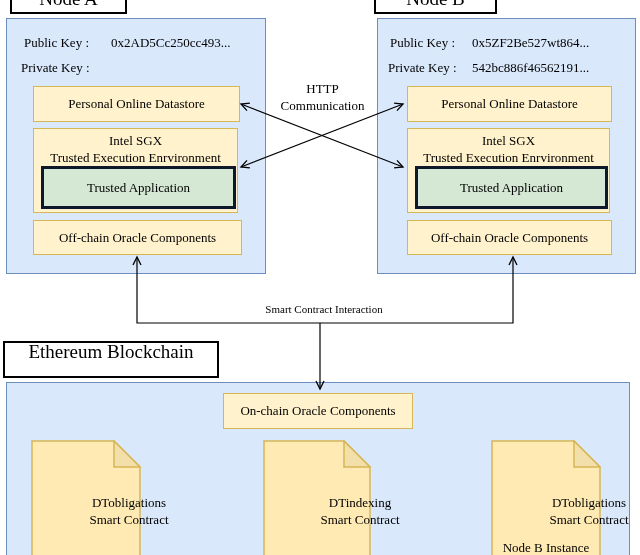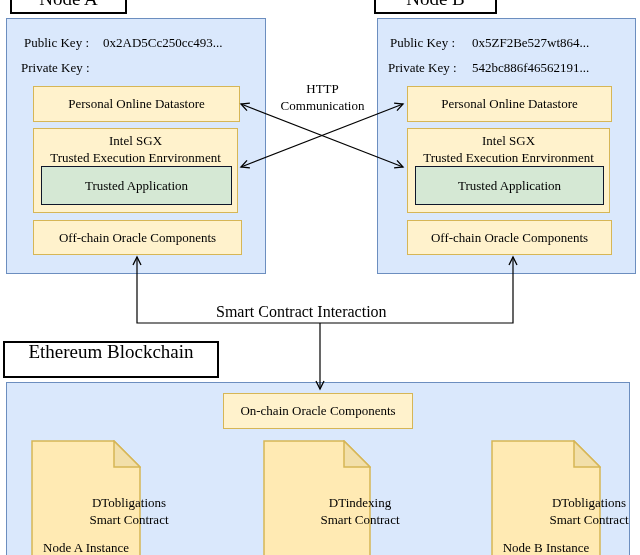--- a/index.html
+++ b/index.html
@@ -7,41 +7,41 @@
     position:relative; width:640px; height:555px; overflow:hidden;
     font-family:Liberation Serif, serif; color:#000; background:#fff;
   }
   .blue-box { position:absolute; background:#dae8fc; border:1px solid #6c8ebf; }
   .y-box {
     position:absolute; background:#fff2cc; border:1px solid #d6b656;
     display:flex; align-items:center; justify-content:center;
     font-size:13px; text-align:center; line-height:16px;
   }
   .green-box {
-    position:absolute; background:#d5e8d4; border:1px solid #0f172a;
+    position:absolute; background:#d5e8d4; border:3px solid #0f172a;
     display:flex; align-items:center; justify-content:center; font-size:13px;
   }
   .title-box {
     position:absolute; background:#ffffff; border:2px solid #000;
     display:flex; align-items:flex-end; justify-content:center;
     font-size:19px; padding-bottom:2px; box-sizing:border-box;
   }
   .node-a-title { left:10px; top:-18px; width:117px; height:32px; }
   .node-b-title { left:374px; top:-18px; width:123px; height:32px; }
   .eth-title   { left:3px; top:341px; width:216px; height:37px;
                  align-items:center; padding-bottom:16px; }
 
   .node-a-container { left:6px;  top:18px; width:258px; height:254px; }
   .node-b-container { left:377px; top:18px; width:257px; height:254px; }
   .eth-container    { left:6px;  top:382px; width:622px; height:180px; }
 
   .key-label, .key-value { position:absolute; font-size:13px; white-space:nowrap; }
 
   .a-pub-l  { left:24px;  top:35px; }
-  .a-pub-v  { left:103px; top:35px; }
+  .a-pub-v  { left:111px; top:35px; }
   .a-priv-l { left:21px;  top:60px; }
   .a-priv-v { left:103px; top:60px; }
   .b-pub-l  { left:390px; top:35px; }
   .b-pub-v  { left:472px; top:35px; }
   .b-priv-l { left:388px; top:60px; }
   .b-priv-v { left:472px; top:60px; }
 
   .a-pod { left:33px;  top:86px;  width:205px; height:34px; }
   .b-pod { left:407px; top:86px;  width:203px; height:34px; }
   .a-tee { left:33px;  top:128px; width:205px; height:85px;
@@ -54,22 +54,22 @@
   .a-off { left:33px;  top:220px; width:207px; height:33px; }
   .b-off { left:407px; top:220px; width:203px; height:33px; }
 
   .onchain { left:223px; top:393px; width:188px; height:34px; }
 
   .http-label {
     position:absolute; left:250px; top:80px; width:145px;
     text-align:center; font-size:13px; line-height:16px;
   }
   .sci-label {
-    position:absolute; left:216px; top:303px; width:200px;
-    text-align:left; font-size:16px;
+    position:absolute; left:224px; top:303px; width:200px;
+    text-align:center; font-size:11px;
   }
 
   .doc { position:absolute; top:440px; width:110px; height:140px; }
   .doc1 { left:31px; }
   .doc2 { left:263px; width:108px; }
   .doc3 { left:491px; }
   .doc svg { position:absolute; left:0; top:0; }
   .doc-main {
     position:absolute; left:0; top:54px; width:100%;
     text-align:center; font-size:13px; line-height:17px;padding-left:43px;
@@ -145,21 +145,20 @@
 
   <div class="doc doc1">
     <svg width="110" height="140" viewBox="0 0 110 140">
       <path d="M1,1 L83,1 L109,27 L109,139 L1,139 Z" fill="#ffeab3" stroke="#d6b656" stroke-width="1.5"></path>
       <path d="M83,1 L83,27 L109,27 Z" fill="#f2dfa9" stroke="#d6b656" stroke-width="1.5"></path>
     </svg>
     <div class="doc-main">
       <span class="tee-line">DTobligations</span>
       <span class="tee-line">Smart Contract</span>
     </div>
-    <div class="doc-instance">Node A Instance</div>
   </div>
 
   <div class="doc doc2">
     <svg width="108" height="140" viewBox="0 0 108 140">
       <path d="M1,1 L81,1 L107,27 L107,139 L1,139 Z" fill="#ffeab3" stroke="#d6b656" stroke-width="1.5"></path>
       <path d="M81,1 L81,27 L107,27 Z" fill="#f2dfa9" stroke="#d6b656" stroke-width="1.5"></path>
     </svg>
     <div class="doc-main">
       <span class="tee-line">DTindexing</span>
       <span class="tee-line">Smart Contract</span>

